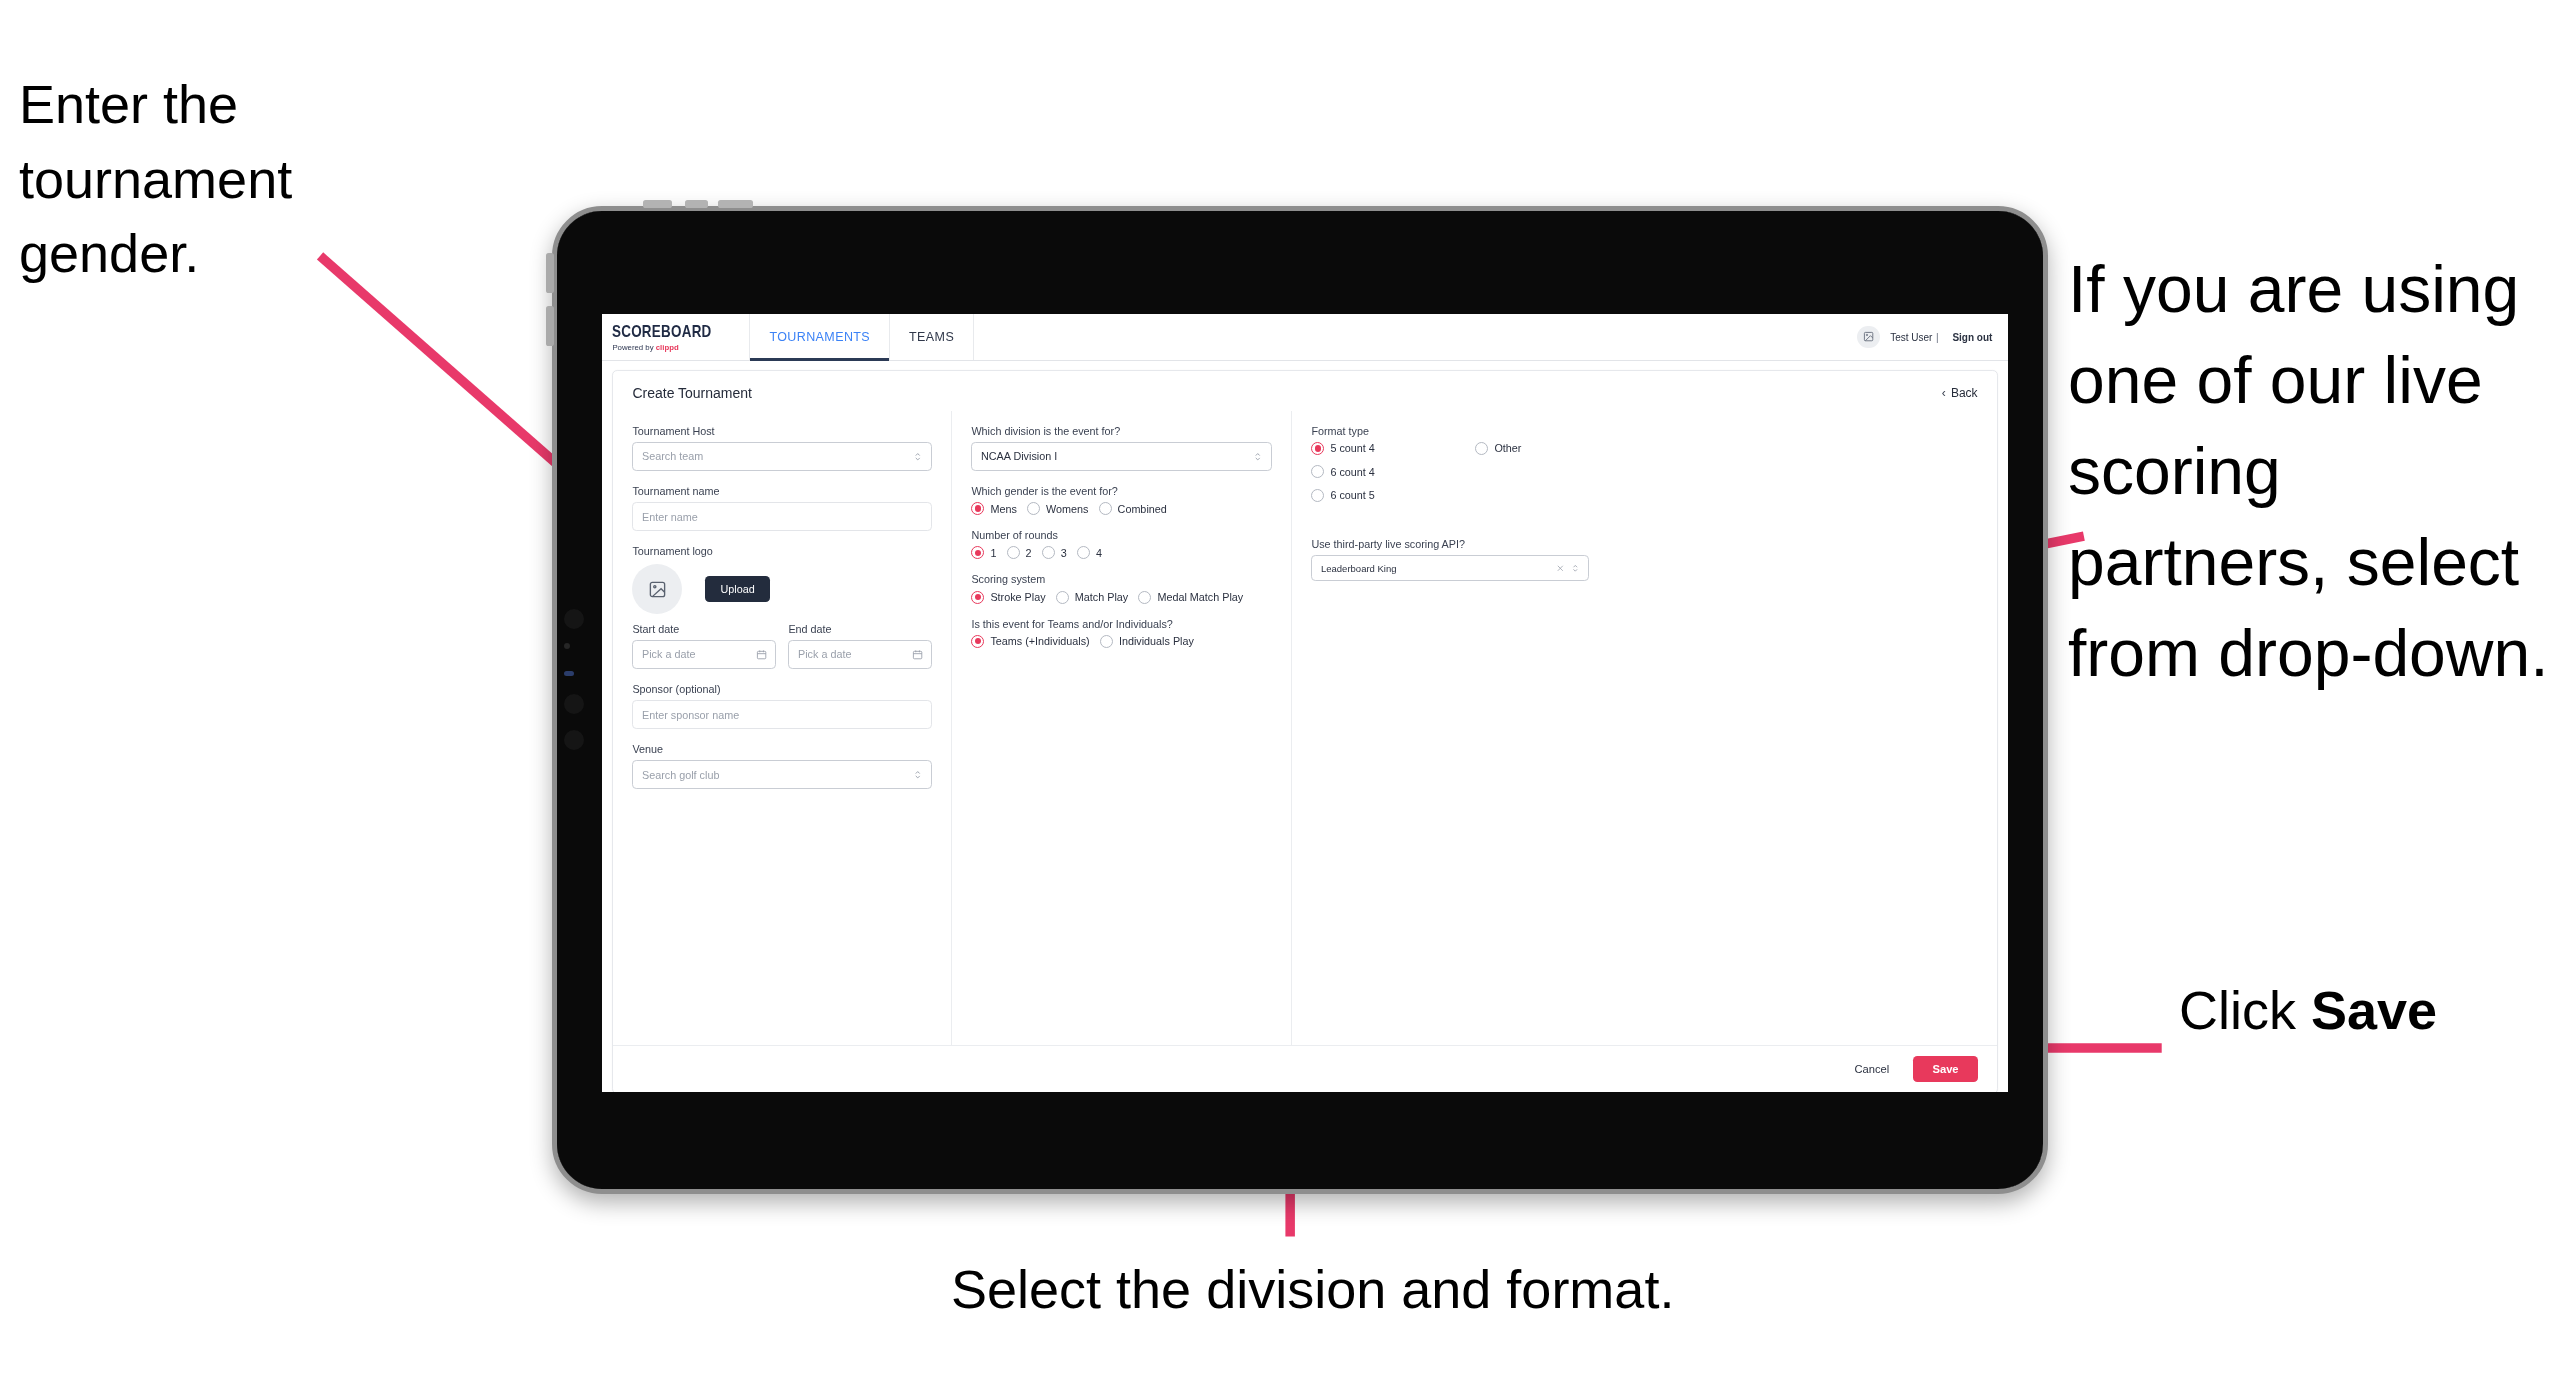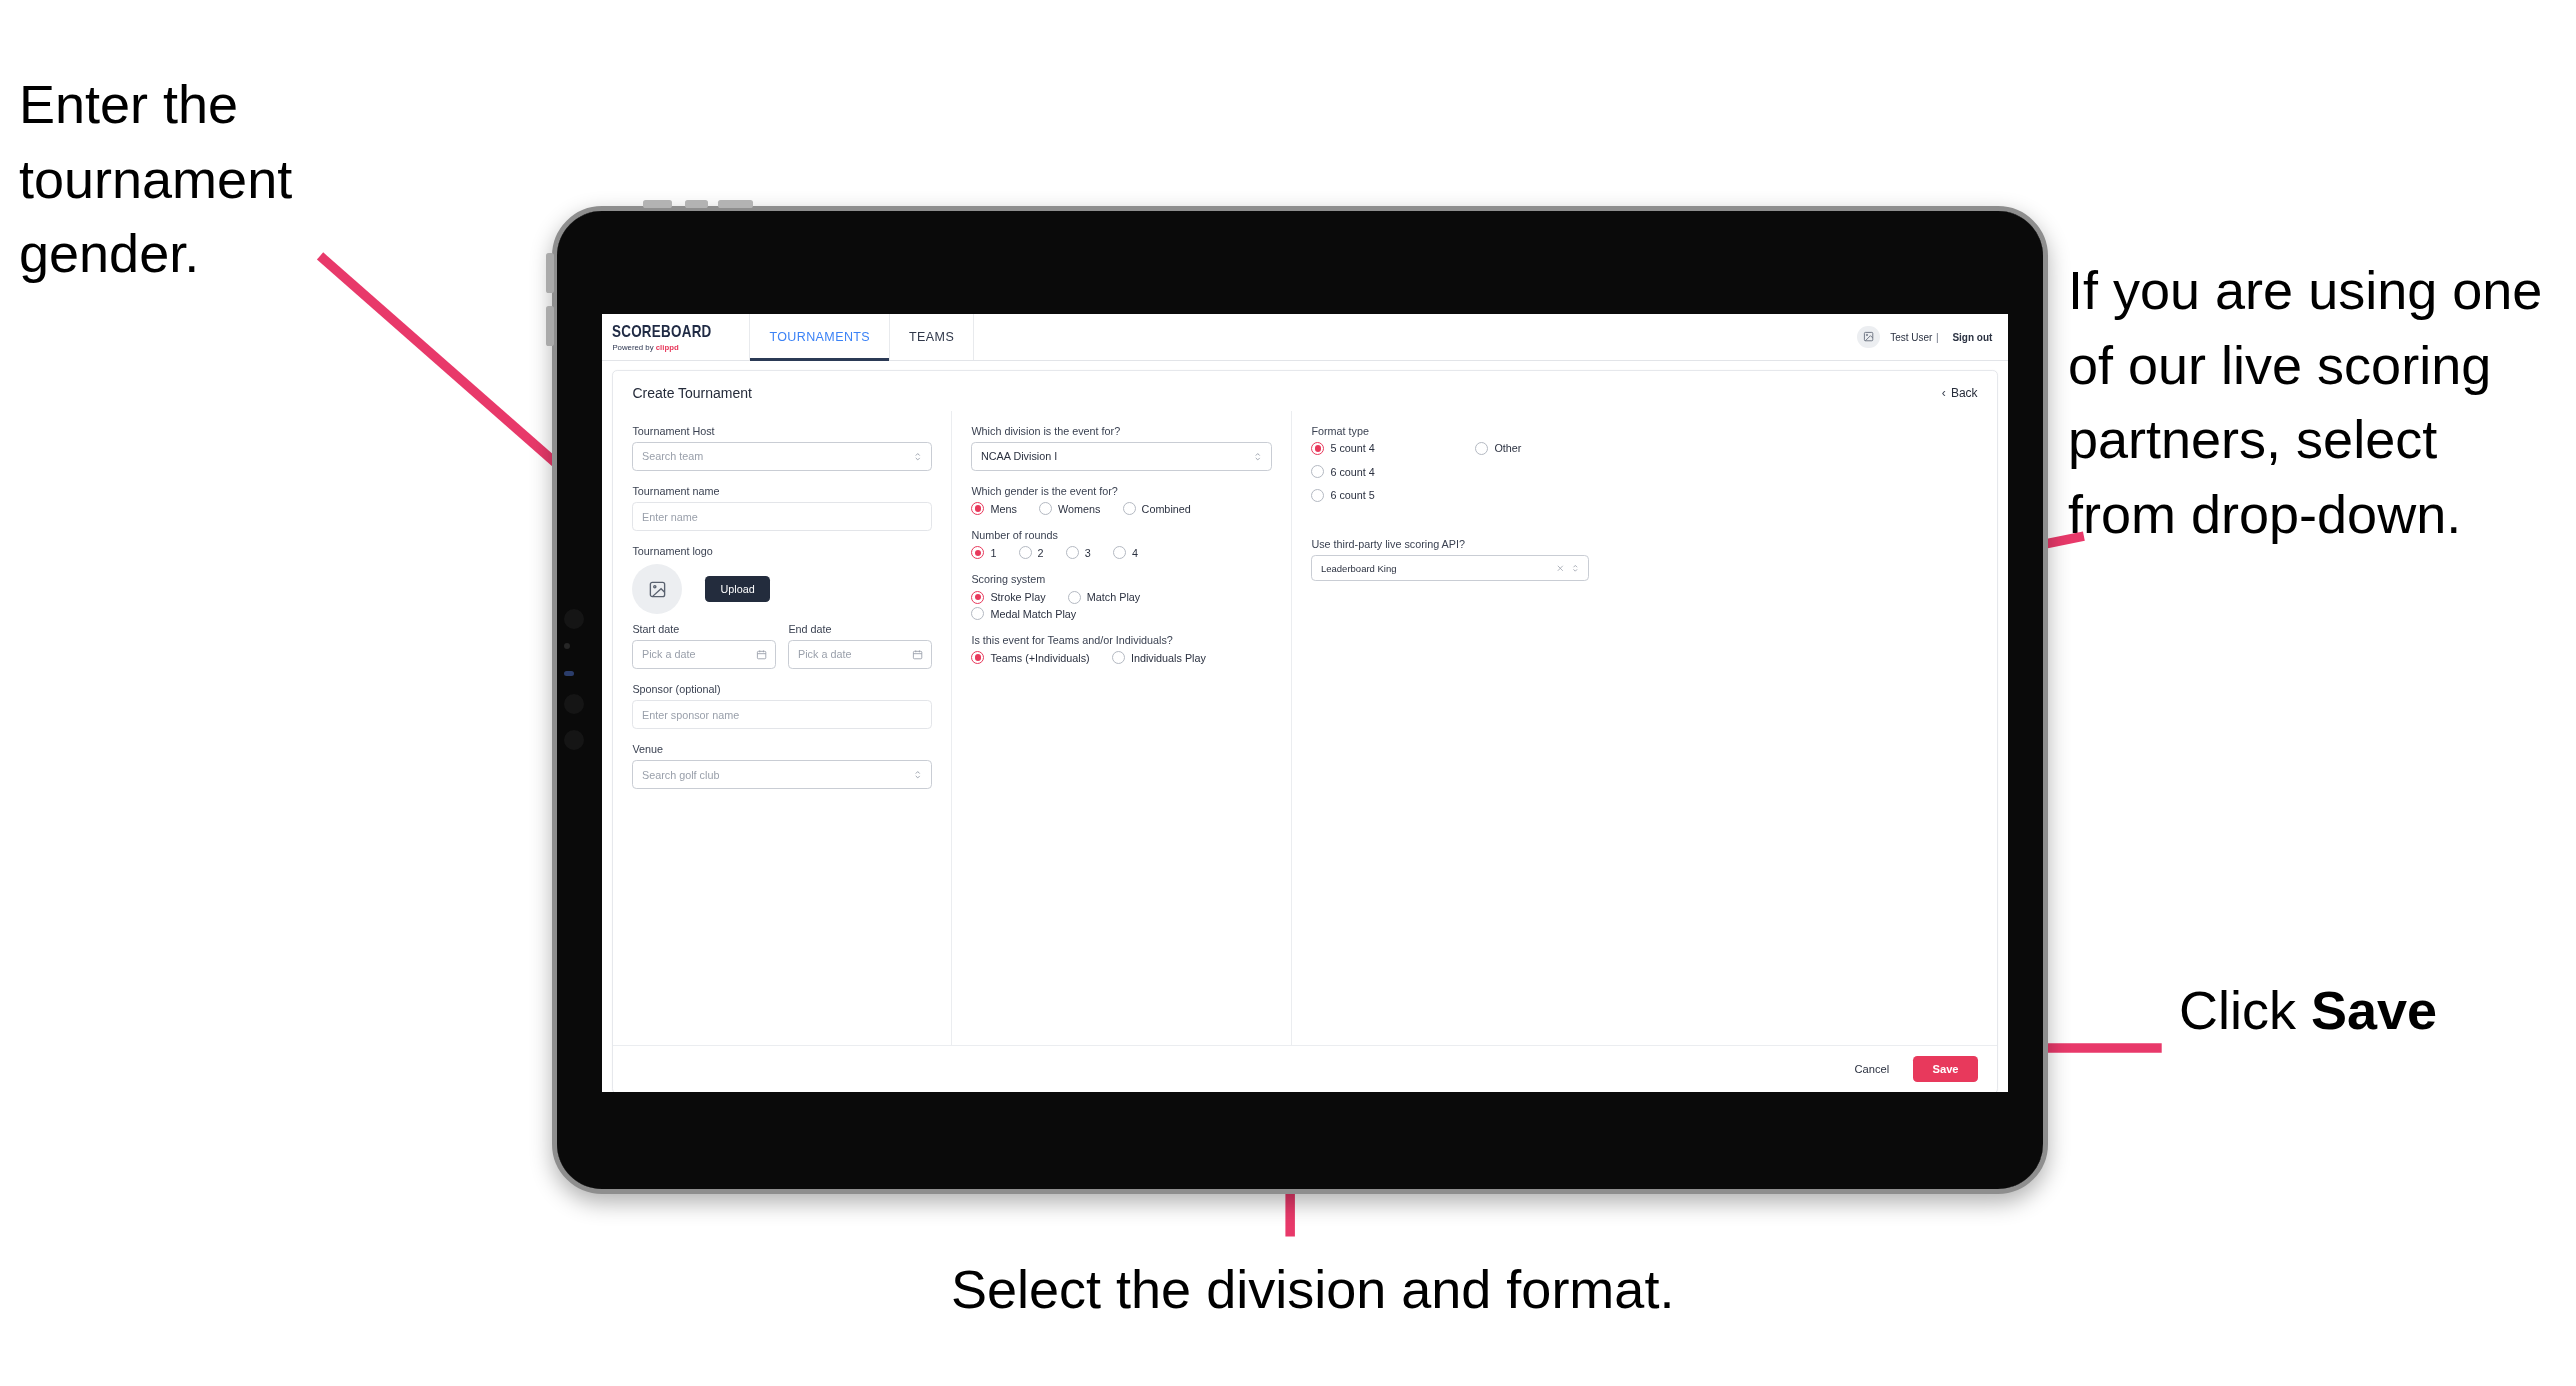--- a/index.html
+++ b/index.html
@@ -14,21 +14,21 @@
   
   .anno {
     position: absolute;
     color: #000;
     font-family: "Liberation Sans", sans-serif;
     font-weight: 400;
     line-height: 1.38;
     white-space: pre-line;
   }
   #anno-enter   { left: 19px;  top: 67px;   width: 363px;  font-size: 54px; }
-  #anno-live    { left: 2068px; top: 253px; width: 484px;  font-size: 54px; }
+  #anno-live    { left: 2068px; top: 244px; width: 484px;  font-size: 66px; }
   #anno-save    { left: 2179px; top: 973px; font-size: 54px; white-space: nowrap; }
   #anno-save b  { font-weight: 700; }
   #anno-select  { left: 951px; top: 1252px; font-size: 54px; white-space: nowrap; }
 
   
   .arrows { position: absolute; left:0; top:0; width: 2576px; height: 1386px; pointer-events: none; }
 
   
   .tablet {
     position: absolute;
@@ -145,21 +145,21 @@
   }
   .upload-btn {
     background: #232c3d; color:#fff; font-size: 10.8px; padding: 7px 15.6px;
     border-radius: 4.3px; cursor:pointer; font-weight: 500;
   }
   .date-row { display:flex; gap: 12px; }
   .date-col { flex:1 1 0; }
 
   
   .radio-row { display:flex; align-items:center; flex-wrap: wrap; gap: 3.5px 5.2px; margin-top: 3.5px; }
-  .ropt { display:flex; align-items:center; gap: 6px; padding-right: 17px; cursor:pointer; }
+  .ropt { display:flex; align-items:center; gap: 6px; padding-right: 5px; cursor:pointer; }
   .rc {
     width: 13px; height: 13px; border-radius: 50%; border: 1.4px solid #b4b9c2;
     display:flex; align-items:center; justify-content:center; flex: 0 0 auto; background:#fff;
   }
   .rc.on { border-color: #e8395c; }
   .rc.on::after { content:""; width: 6.5px; height: 6.5px; border-radius:50%; background:#e8395c; }
   .ropt-label { font-size: 10.8px; color:#2b3140; white-space: nowrap; }
 
   .fmt-grid { display:flex; margin-top: 3.5px; }
   .fmt-col-a { width: 164px; }

